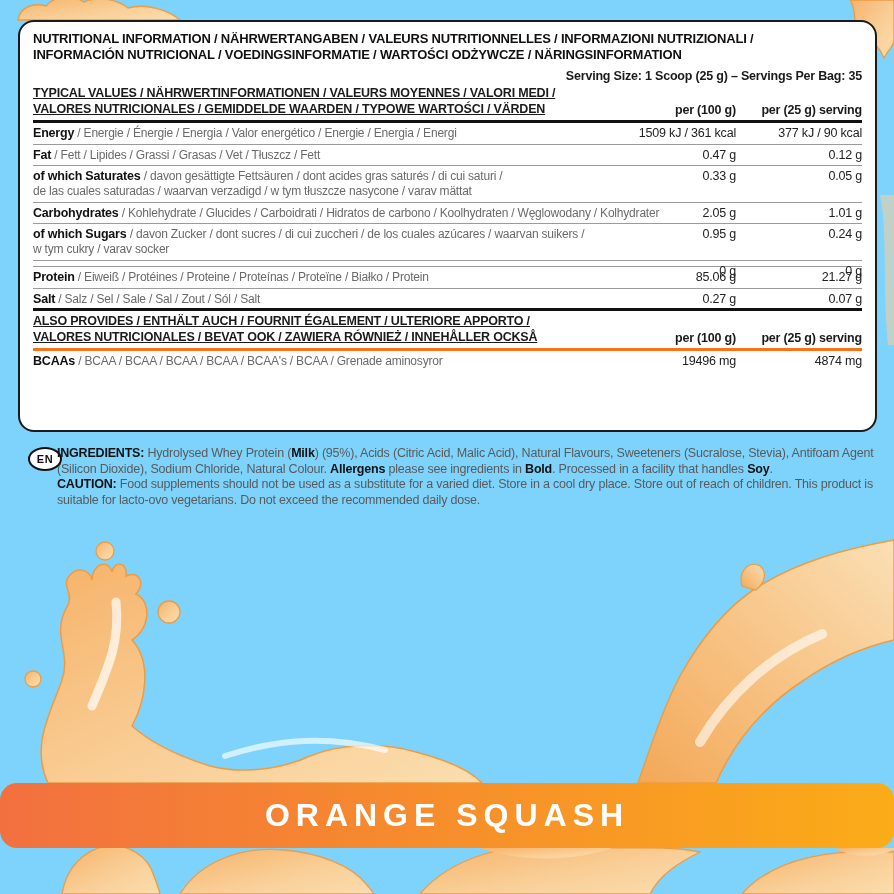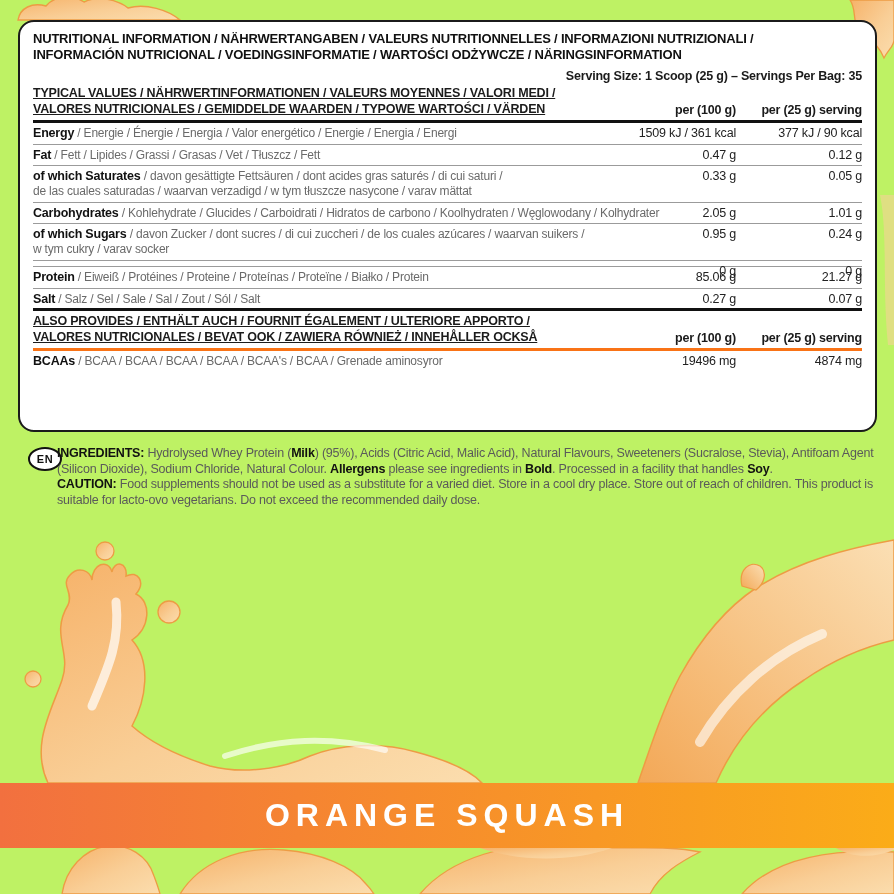--- a/index.html
+++ b/index.html
@@ -1,18 +1,18 @@
 <!DOCTYPE html>
 <html><head>
 <meta charset="utf-8">
 <style>
   * { margin:0; padding:0; box-sizing:border-box; }
   html,body { background:#ffffff; }
   body { font-family:"Liberation Sans", sans-serif; }
-  .page { position:relative; width:894px; height:894px; background:#bef264; overflow:hidden; }
+  .page { position:relative; width:894px; height:894px; background:#7dd3fc; overflow:hidden; }
 
   
   .splash-layer { position:absolute; left:0; top:0; width:894px; height:894px; z-index:0; }
 
   
   .panel {
     position:absolute; left:18px; top:20px; width:859px; height:412px;
     background:#fff; border:2.5px solid #1b1b1b; border-radius:16px;
     z-index:1; padding:9px 13px 6px 13px; letter-spacing:-0.2px; color:#1b1b1b;
   }
@@ -193,17 +193,17 @@
     </div>
   </div>
 
   <div class="en-badge">EN</div>
 
   <div class="ingredients">
     <div><span class="b">INGREDIENTS:</span><span> Hydrolysed Whey Protein (</span><span class="b">Milk</span><span>) (95%), Acids (Citric Acid, Malic Acid), Natural Flavours, Sweeteners (Sucralose, Stevia), Antifoam Agent (Silicon Dioxide), Sodium Chloride, Natural Colour.  </span><span class="b">Allergens</span><span> please see ingredients in </span><span class="b">Bold</span><span>. Processed in a facility that handles </span><span class="b">Soy</span><span>.</span></div>
     <div><span class="b">CAUTION:</span><span> Food supplements should not be used as a substitute for a varied diet. Store in a cool dry place. Store out of reach of children. This product is suitable for lacto-ovo vegetarians. Do not exceed the recommended daily dose.</span></div>
   </div>
 
-  <div class="banner" style="background: linear-gradient(90deg, rgb(242, 112, 63) 0%, rgb(251, 172, 24) 100%);">
+  <div class="banner" style="background: linear-gradient(90deg, rgb(242, 112, 63) 0%, rgb(251, 172, 24) 100%); border-radius: 17px;">
     <span>ORANGE SQUASH</span>
   </div>
 
 </div>
 
 </body></html>

